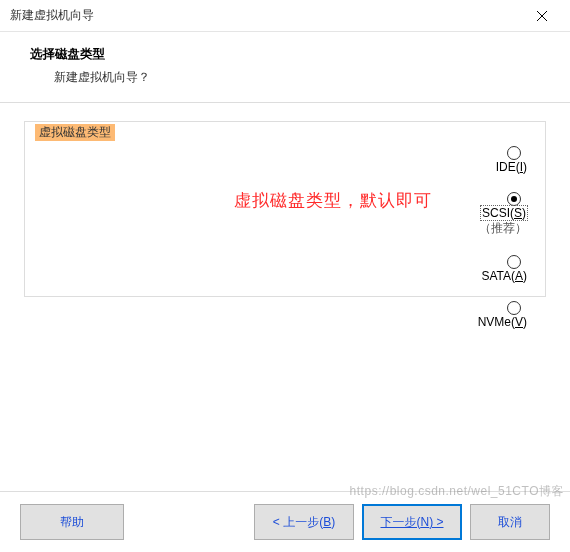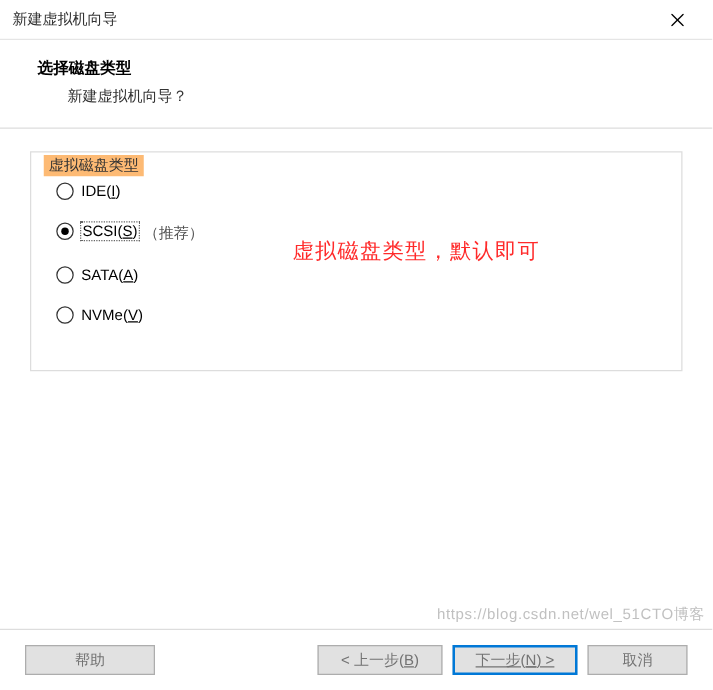--- a/index.html
+++ b/index.html
@@ -48,24 +48,25 @@
       position: absolute;
       top: -9px; left: 10px;
       background: #fdba74;
       padding: 0 4px;
       font-size: 12px;
       color: #333;
       margin-top: 11px;
     }
     .radio-row {
       display: flex;
-      align-items: flex-start;
+      align-items: flex-end;
       margin: 10px 0 18px 2px;
       font-size: 12px;
       color: #000;
+      flex-direction: column;
     }
     .radio {
       width: 14px; height: 14px;
       border: 1px solid #333;
       border-radius: 50%;
       margin-right: 6px;
       display: inline-flex;
       align-items: center; justify-content: center;
       flex-shrink: 0;
     }
@@ -97,30 +98,30 @@
     }
     .button-bar {
       display: flex;
       align-items: center;
       padding: 12px 20px;
       gap: 8px;
     }
     .spacer { flex: 1; }
     .btn {
       min-width: 100px;
-      height: 24px;
+      height: 36px;
       border: 1px solid #adadad;
       background: #e1e1e1;
       font-size: 12px;
       font-family: inherit;
       display: inline-flex;
       align-items: center;
       justify-content: center;
       padding: 0 10px;
-      color: #737373;
+      color: #1d4ed8;
     }
     .btn-default {
       border: 2px solid #0078d7;
       background: #e1e1e1;
       text-decoration: underline;
     }
     .btn-help { min-width: 104px; }
     .watermark {
       position: absolute;
       right: 6px;

